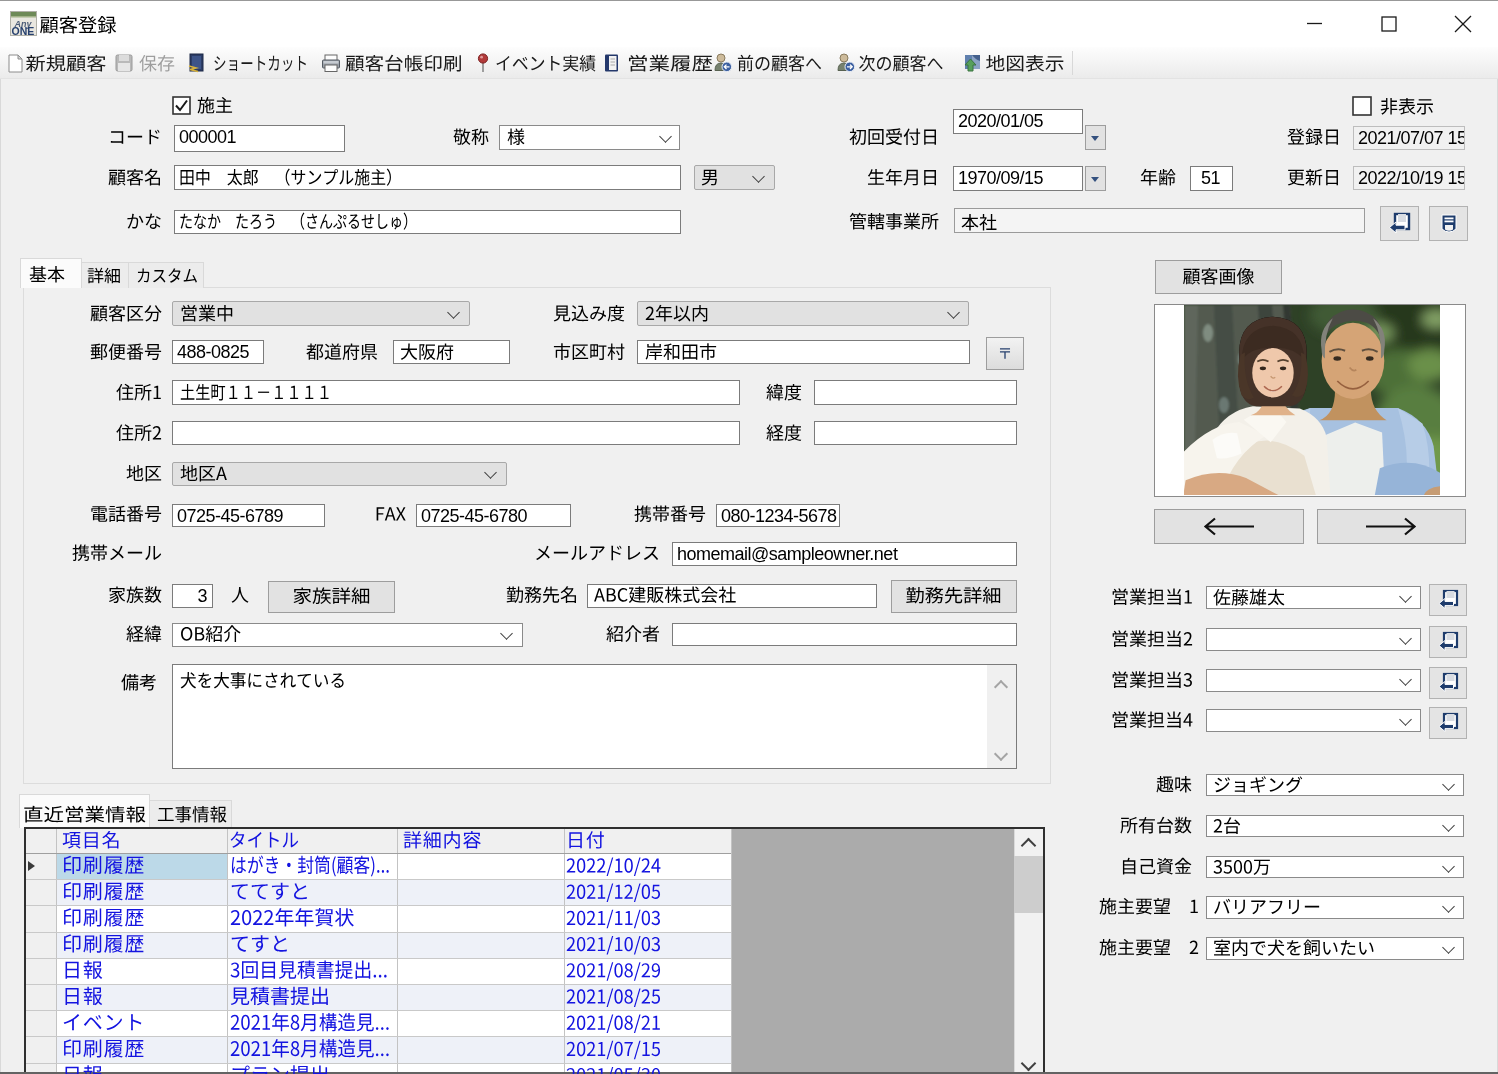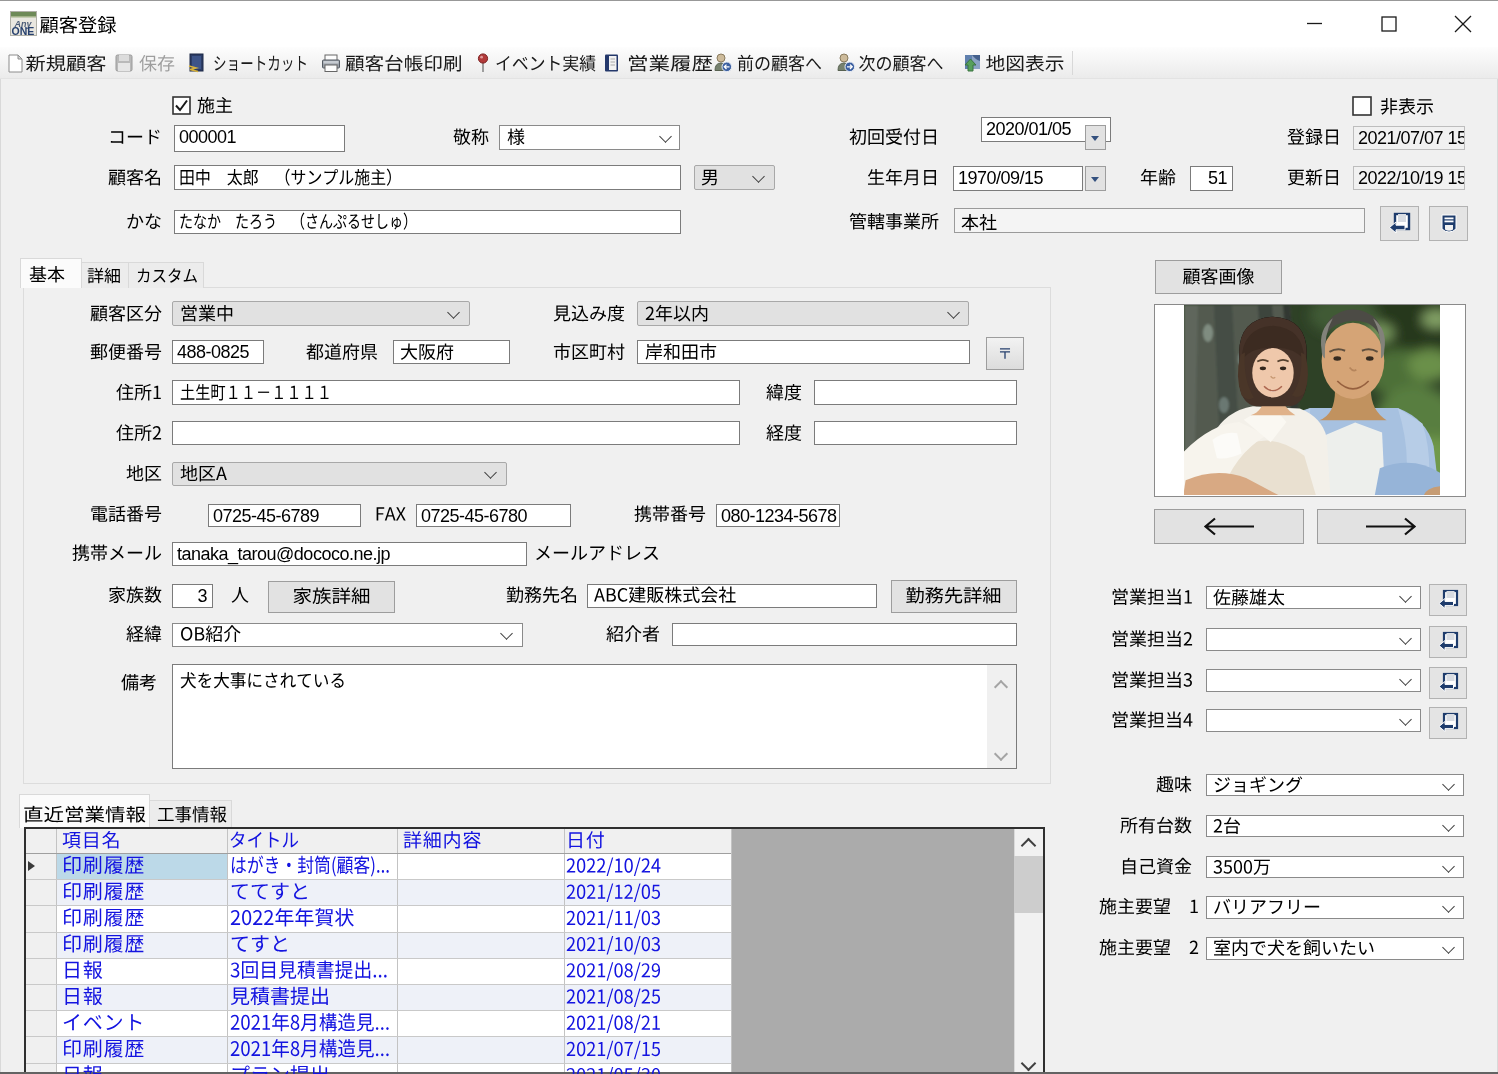--- a/index.html
+++ b/index.html
@@ -82,33 +82,33 @@
     <svg style="position:absolute;left:172px;top:95px" width="19" height="19">
       <rect x="1" y="1" width="17" height="17" fill="#fff" stroke="#333" stroke-width="1.6"></rect>
       <path d="M4 9.5 L8 14 L15 4.5" stroke="#1a1a1a" stroke-width="2" fill="none"></path>
     </svg>
     <svg style="position:absolute;left:1352px;top:95px" width="20" height="20">
       <rect x="1" y="1" width="18" height="18" fill="#fff" stroke="#333" stroke-width="1.6"></rect>
     </svg>
     <div class="in" style="left:174px;top:124px;width:171px;height:27px;">000001</div>
     <div class="cw" style="left:499px;top:124px;width:181px;height:25px;"></div>
     <div style="position:absolute;left:661px;top:130.5px;width:8px;height:8px;border-right:1.6px solid #3c3c3c;border-bottom:1.6px solid #3c3c3c;transform:rotate(45deg)"></div>
-    <div class="in" style="left:953px;top:116px;width:130px;height:25px;margin-left:28px;">2020/01/05</div>
+    <div class="in" style="left:953px;top:108px;width:130px;height:25px;">2020/01/05</div>
     <div class="btn" style="left:1085px;top:124px;width:21px;height:25px;">
       <div class="tri" style="left:5px;top:10px"></div>
     </div>
     <div class="in" style="left:1353px;top:125px;width:112px;height:24px;background:#f1f1f1;border-color:#bdbdbd;color:#000;">2021/07/07 15</div>
     <div class="in" style="left:174px;top:164px;width:507px;height:25px;"></div>
     <div class="cg" style="left:694px;top:164px;width:81px;height:25px;"></div>
     <div style="position:absolute;left:754px;top:170.5px;width:8px;height:8px;border-right:1.6px solid #3c3c3c;border-bottom:1.6px solid #3c3c3c;transform:rotate(45deg)"></div>
     <div class="in" style="left:953px;top:165px;width:130px;height:25px;">1970/09/15</div>
     <div class="btn" style="left:1085px;top:165px;width:21px;height:25px;">
       <div class="tri" style="left:5px;top:10px"></div>
     </div>
-    <div class="in" style="left:1190px;top:165px;width:43px;height:25px;text-align:right;padding-right:5px;">51</div>
+    <div class="in" style="left:1190px;top:165px;width:43px;height:25px;text-align:right;padding-right:12px;">51</div>
     <div class="in" style="left:1353px;top:165px;width:112px;height:24px;background:#f1f1f1;border-color:#bdbdbd;">2022/10/19 15</div>
     <div class="in" style="left:174px;top:209px;width:507px;height:24px;"></div>
     <div class="in" style="left:954px;top:207px;width:411px;height:25px;background:#f4f4f4;border-color:#9a9a9a;"></div>
     <div class="btn" style="left:1380px;top:205px;width:39px;height:35px;background:#e4e4e4;border-color:#b2b2b2;"><svg width="37" height="33">
         <rect x="14" y="7" width="14" height="15" fill="#fff" stroke="#1e3c6c" stroke-width="2.4"></rect>
         <rect x="17" y="7" width="8" height="8" fill="#d8dce2"></rect>
         <path d="M8.5 20.5 l6.5 -5.5 v3.2 h9 v4.6 h-9 v3.2 z" fill="#1e3c6c" stroke="#fff" stroke-width="1"></path>
       </svg></div>
     <div class="btn" style="left:1429px;top:205px;width:39px;height:35px;background:#e4e4e4;border-color:#b2b2b2;"><svg width="37" height="33">
         <path d="M12 8 h14 v14 q-3 3 -7 3 t-7 -3 z" fill="#1e3c6c" stroke="#fff" stroke-width="1"></path>
@@ -128,24 +128,24 @@
     <div class="in" style="left:172px;top:339px;width:92px;height:24px;">488-0825</div>
     <div class="in" style="left:393px;top:339px;width:117px;height:24px;"></div>
     <div class="in" style="left:637px;top:339px;width:333px;height:24px;"></div>
     <div class="btn" style="left:986px;top:336px;width:38px;height:33px;background:linear-gradient(#f2f2f2,#dcdcdc);"></div>
     <div class="in" style="left:172px;top:379px;width:568px;height:25px;"></div>
     <div class="in" style="left:814px;top:379px;width:203px;height:25px;"></div>
     <div class="in" style="left:172px;top:420px;width:568px;height:24px;"></div>
     <div class="in" style="left:814px;top:420px;width:203px;height:24px;"></div>
     <div class="cg" style="left:172px;top:461px;width:335px;height:24px;"></div>
     <div style="position:absolute;left:486px;top:467px;width:8px;height:8px;border-right:1.6px solid #3c3c3c;border-bottom:1.6px solid #3c3c3c;transform:rotate(45deg)"></div>
-    <div class="in" style="left:172px;top:503px;width:153px;height:23px;margin-left:36px;">0725-45-6789</div>
+    <div class="in" style="left:172px;top:503px;width:153px;height:23px;">0725-45-6789</div>
     <div class="in" style="left:416px;top:503px;width:155px;height:23px;">0725-45-6780</div>
     <div class="in" style="left:716px;top:503px;width:124px;height:23px;">080-1234-5678</div>
-    <div class="in" style="left:172px;top:541px;width:355px;height:24px;">tanaka_tarou@dococo.ne.jp</div>
+    <div class="in" style="left:672px;top:541px;width:345px;height:24px;">homemail@sampleowner.net</div>
     <div class="in" style="left:172px;top:583px;width:41px;height:24px;text-align:right;padding-right:5px;">3</div>
     <div class="btn" style="left:268px;top:580px;width:127px;height:32px;"></div>
     <div class="in" style="left:587px;top:583px;width:290px;height:24px;"></div>
     <div class="btn" style="left:891px;top:579px;width:126px;height:33px;"></div>
     <div class="cw" style="left:172px;top:622px;width:351px;height:24px;"></div>
     <div style="position:absolute;left:502px;top:628px;width:8px;height:8px;border-right:1.6px solid #3c3c3c;border-bottom:1.6px solid #3c3c3c;transform:rotate(45deg)"></div>
     <div class="in" style="left:672px;top:622px;width:345px;height:23px;"></div>
     <div class="in" style="left:172px;top:663px;width:845px;height:105px;"></div>
     <div style="position:absolute;left:987px;top:664px;width:29px;height:103px;box-sizing:border-box;background:#f0f0f0"></div>
     <div style="position:absolute;left:996px;top:681px;width:8px;height:8px;border-left:2px solid #a4a4a4;border-top:2px solid #a4a4a4;transform:rotate(45deg)"></div>

